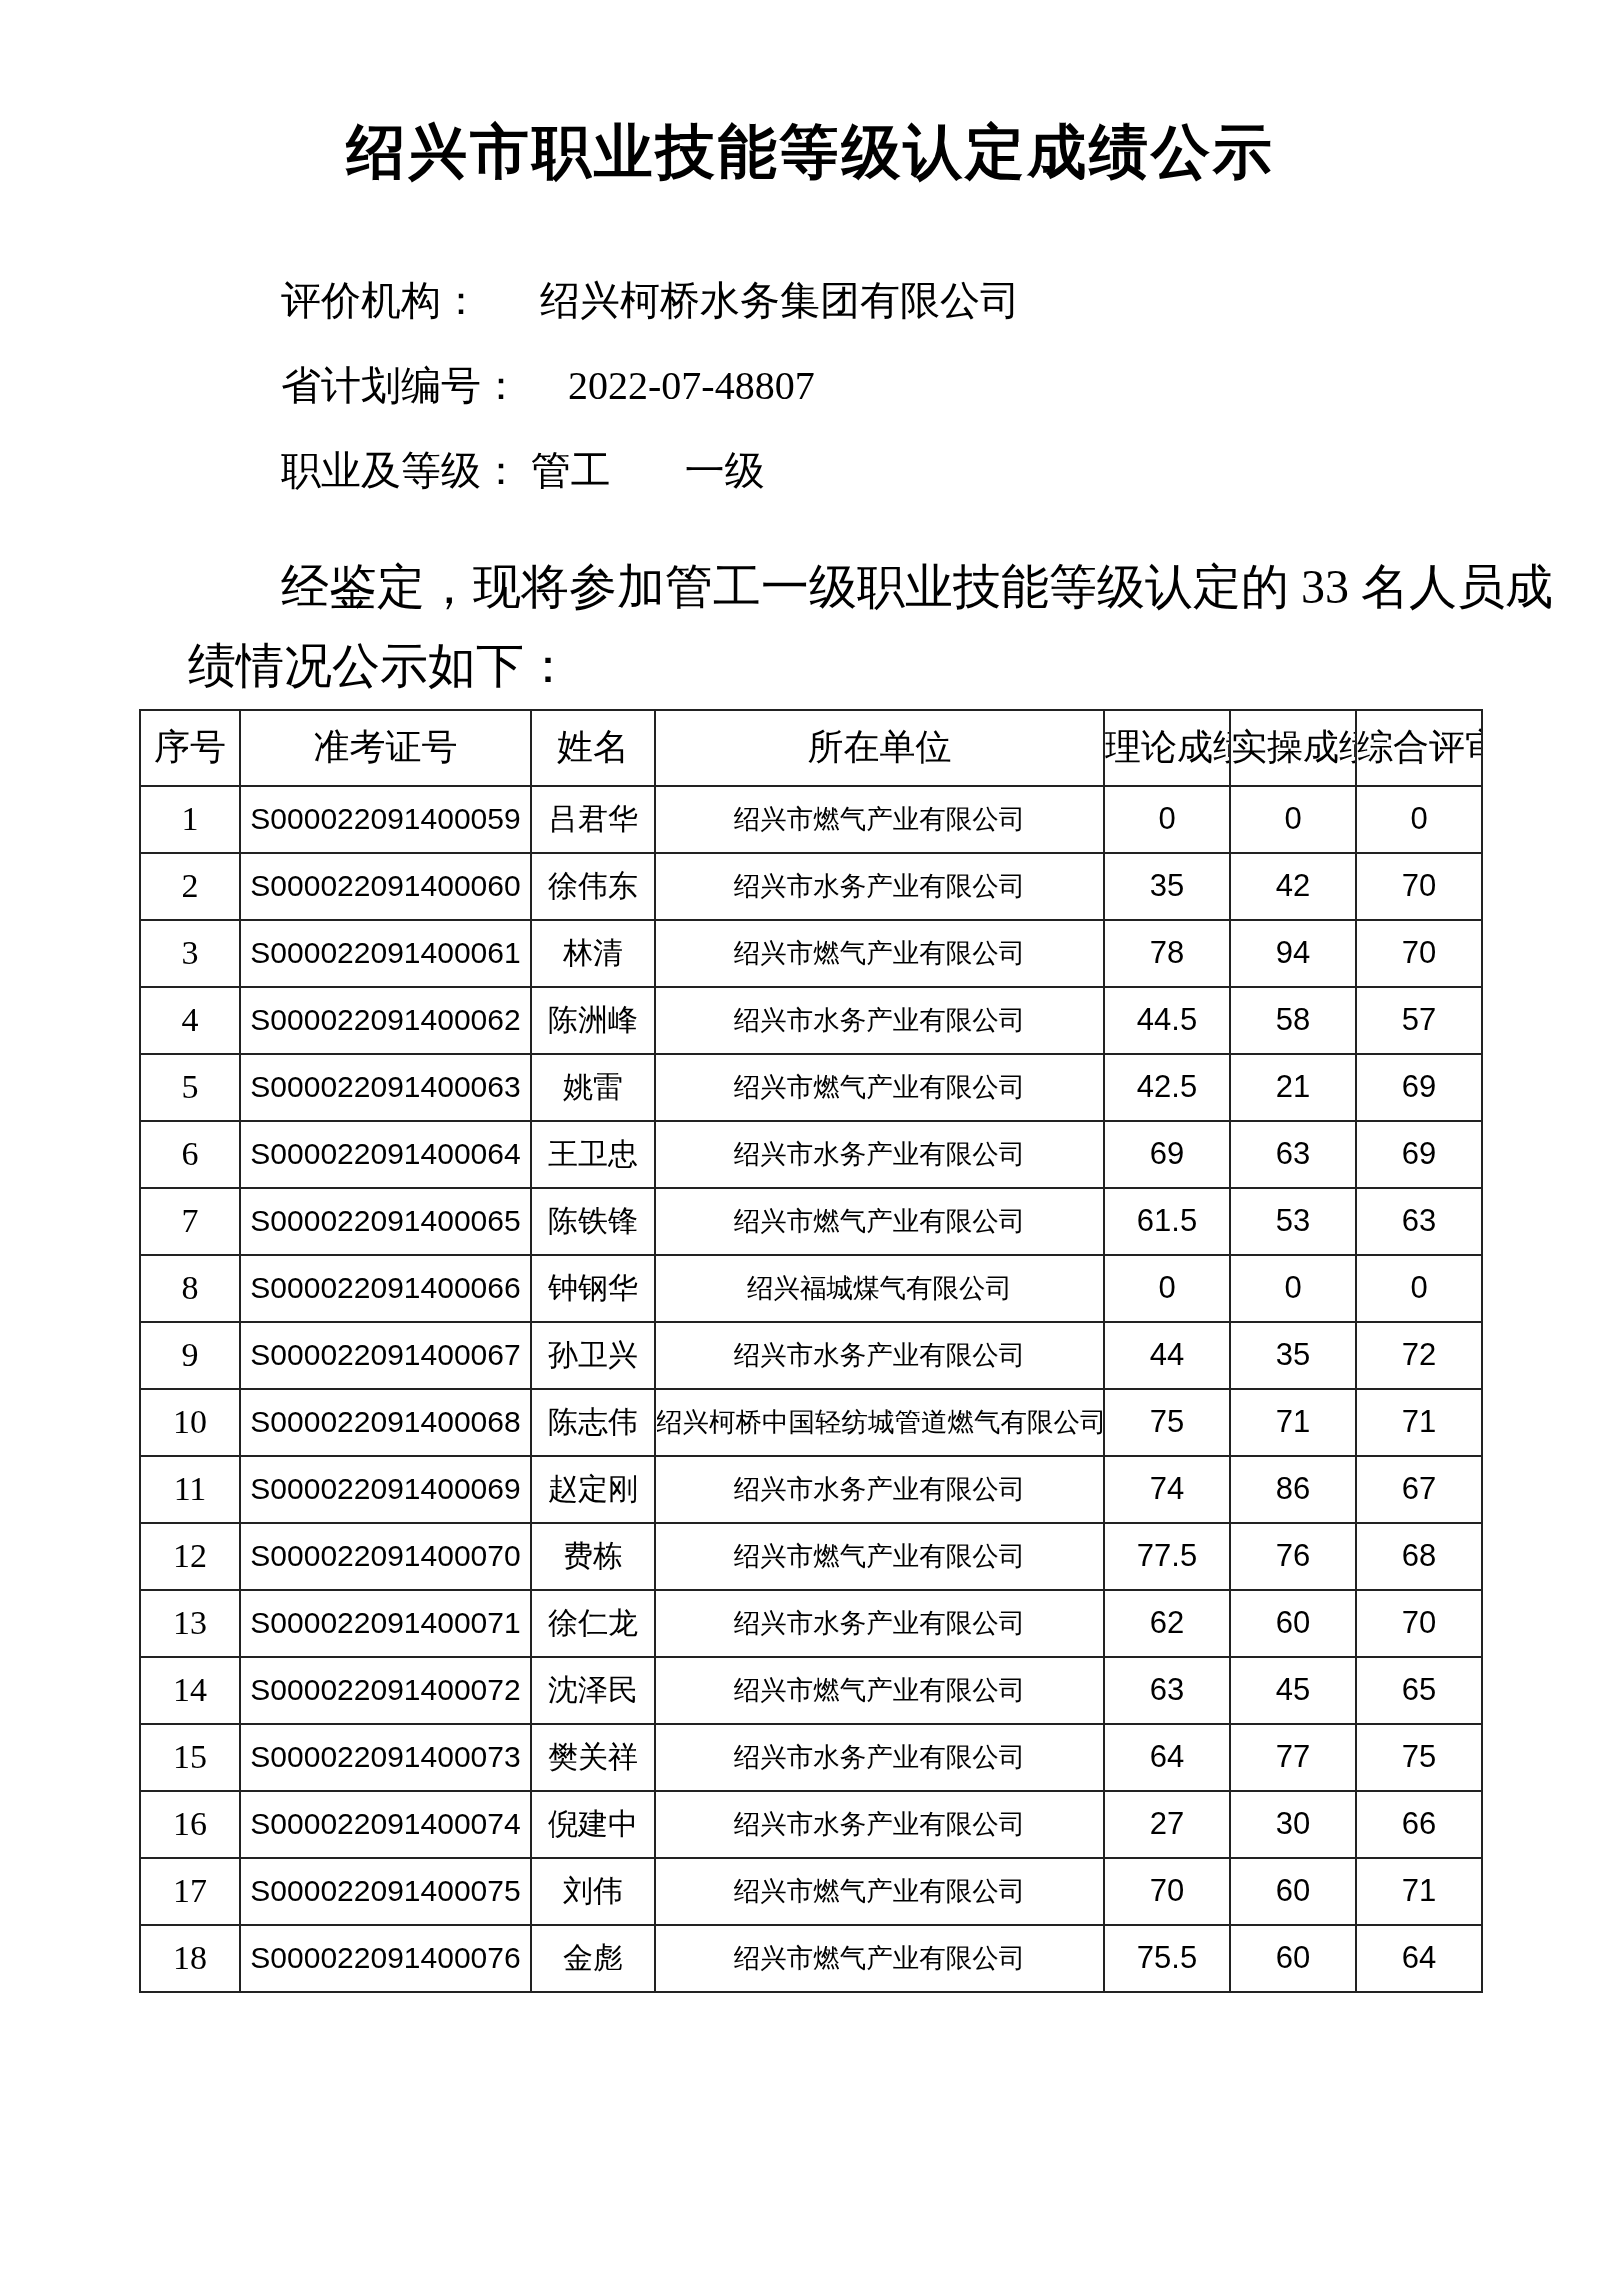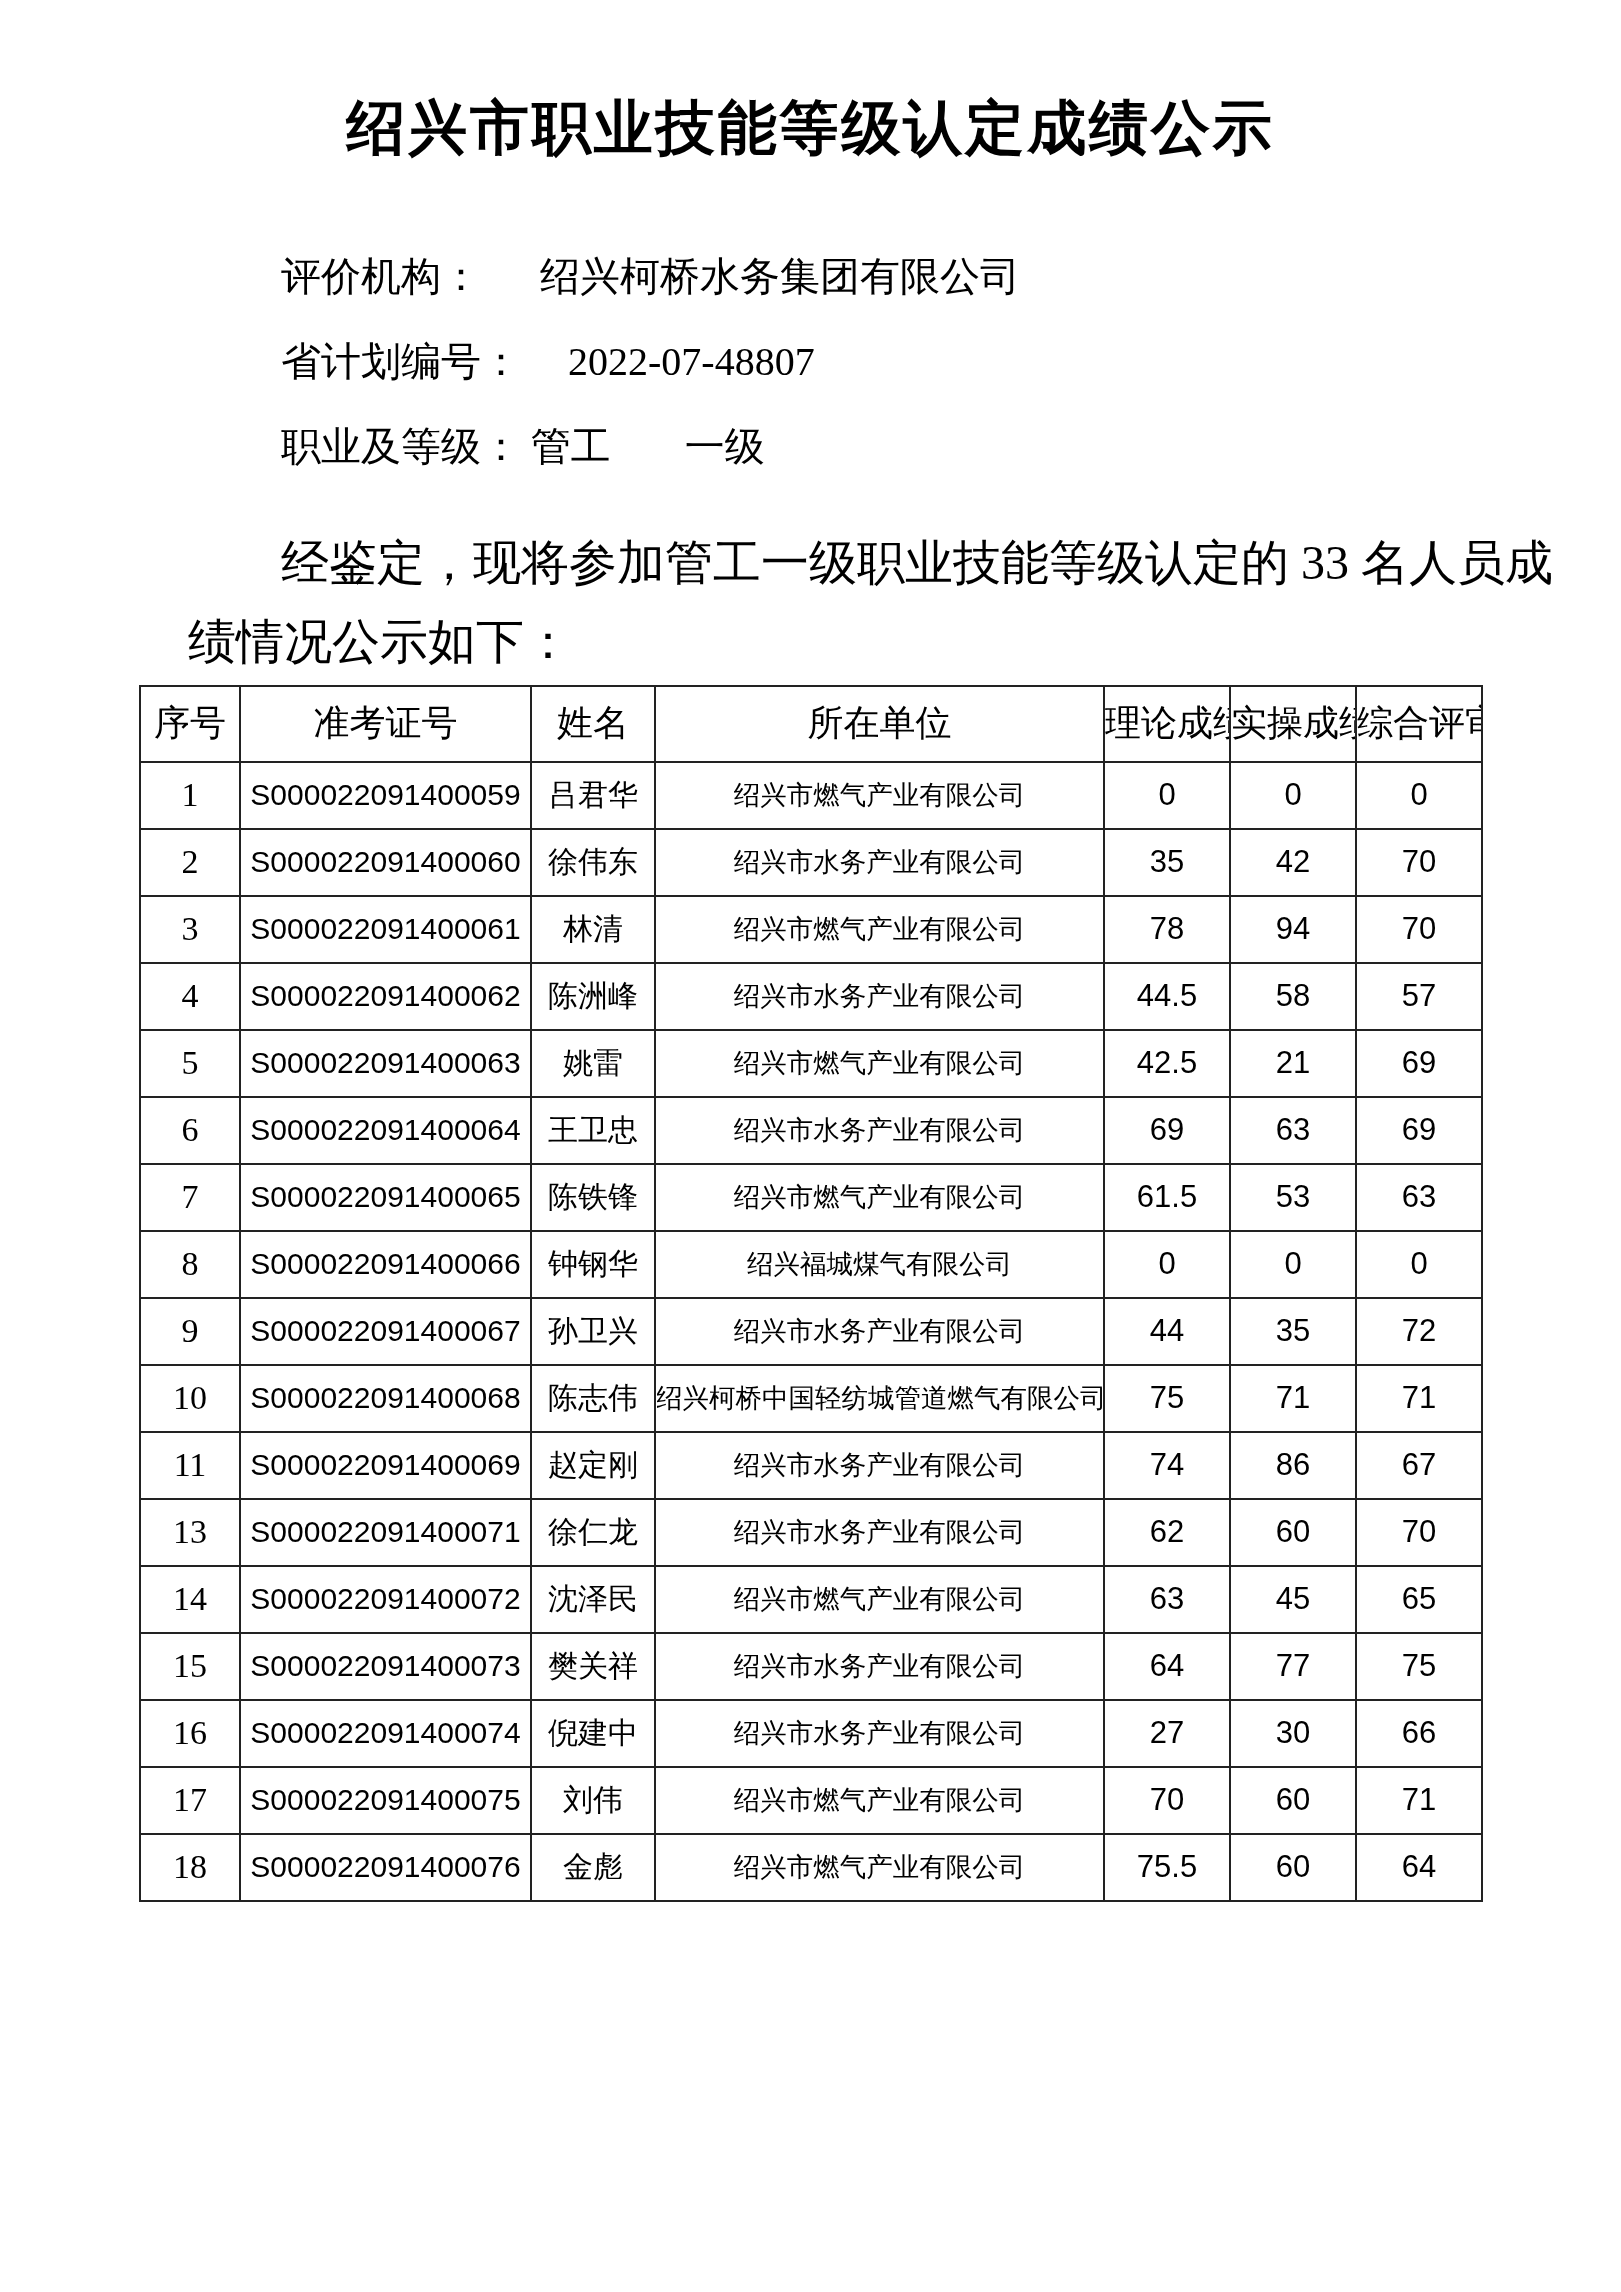--- a/index.html
+++ b/index.html
@@ -4,21 +4,21 @@
 <style>
   html, body { margin: 0; padding: 0; background: #ffffff; }
   body {
     width: 1621px; height: 2293px;
     font-family: "Liberation Serif", serif;
     color: #000000;
   }
   .page {
     box-sizing: border-box;
     width: 1621px; height: 2293px;
-    padding-top: 92px;
+    padding-top: 116px;
     overflow: hidden;
     background: #ffffff;
   }
   .title {
     margin: 0;
     text-align: center;
     font-size: 59px;
     line-height: 73px;
     font-weight: 700;
     letter-spacing: 2.9px;
@@ -220,20 +220,29 @@
         <tr>
           <td class="col-0">11</td>
           <td class="col-1">S000022091400069</td>
           <td class="col-2">赵定刚</td>
           <td class="col-3">绍兴市水务产业有限公司</td>
           <td class="col-4">74</td>
           <td class="col-5">86</td>
           <td class="col-6">67</td>
         </tr>
         <tr>
+          <td class="col-0">12</td>
+          <td class="col-1">S000022091400070</td>
+          <td class="col-2">费栋</td>
+          <td class="col-3">绍兴市燃气产业有限公司</td>
+          <td class="col-4">77.5</td>
+          <td class="col-5">76</td>
+          <td class="col-6">68</td>
+        </tr>
+        <tr>
           <td class="col-0">13</td>
           <td class="col-1">S000022091400071</td>
           <td class="col-2">徐仁龙</td>
           <td class="col-3">绍兴市水务产业有限公司</td>
           <td class="col-4">62</td>
           <td class="col-5">60</td>
           <td class="col-6">70</td>
         </tr>
         <tr>
           <td class="col-0">14</td>

